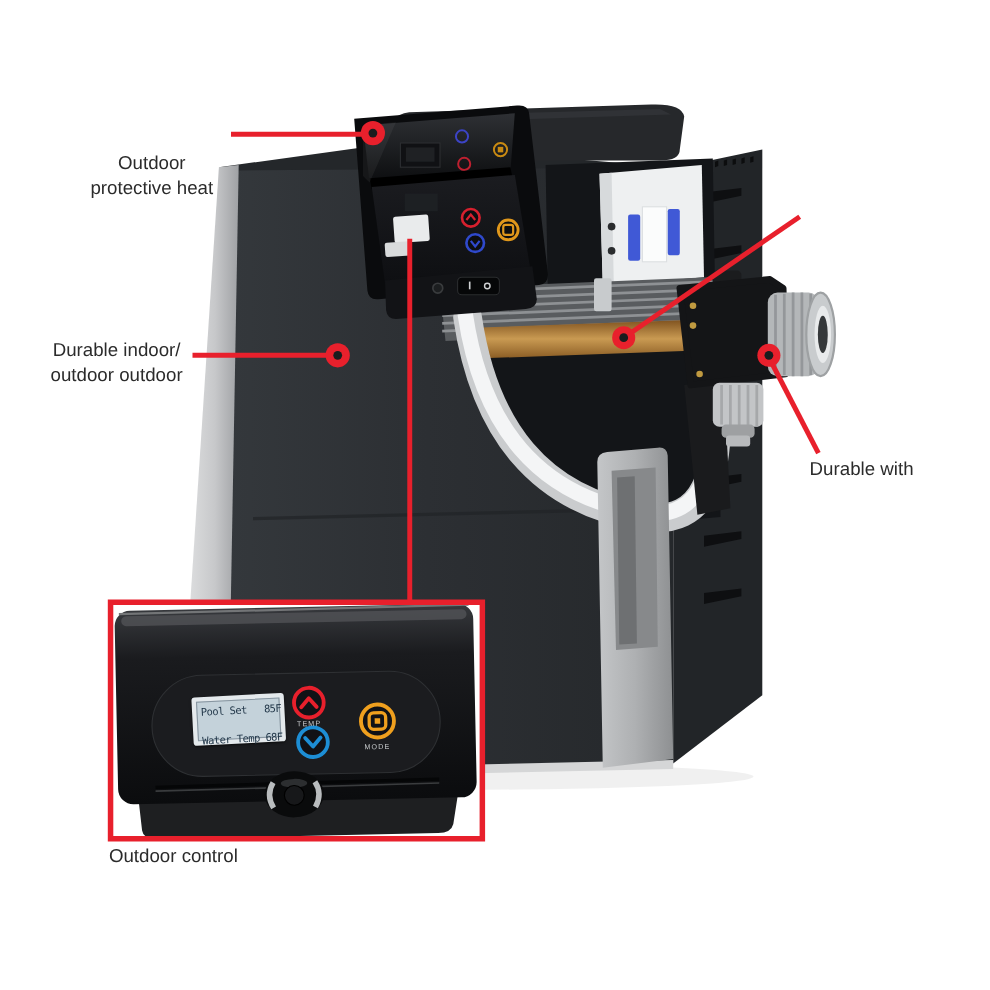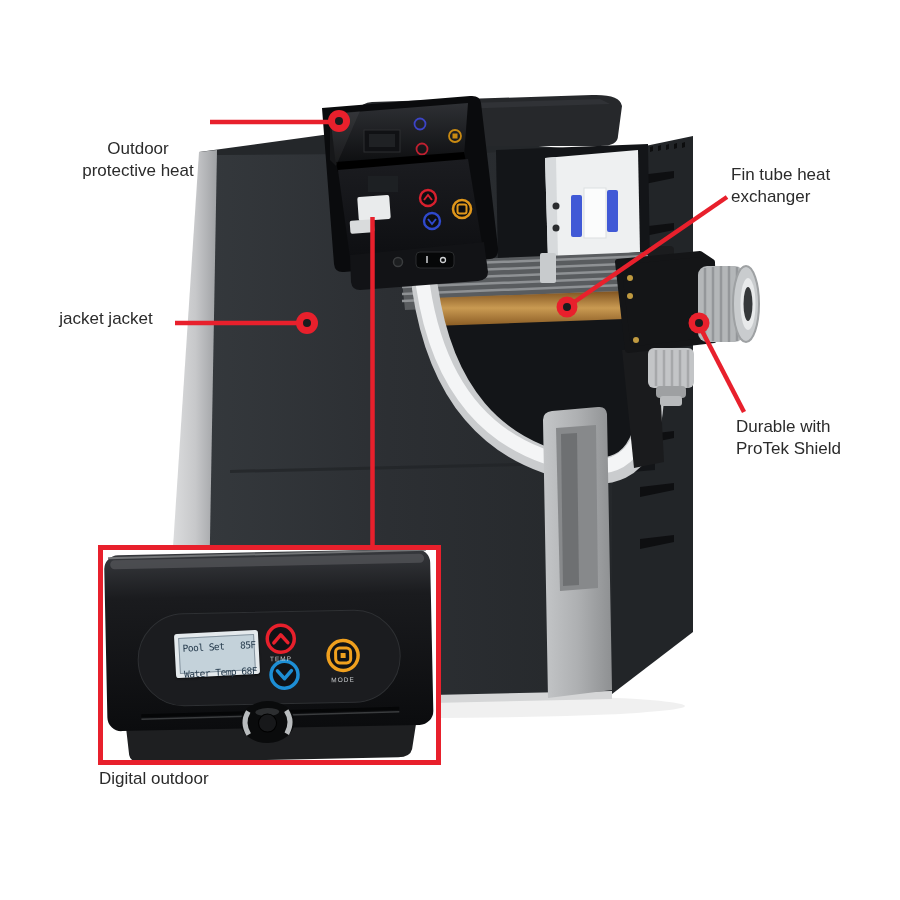--- a/index.html
+++ b/index.html
@@ -216,34 +216,30 @@
     <circle cx="699" cy="323" r="4"></circle>
   </g>
 </svg>
 
 <div class="co-label center" style="left:54px;top:104px;width:168px;margin-top:34px;">
   <span class="ln">Outdoor</span>
   <span class="ln">protective heat</span>
 </div>
 
 <div class="co-label center" style="left:30px;top:308px;width:152px;">
-  <span class="ln">jacket jacket</span>
-</div>
-
-<div class="co-label" style="left:731px;top:164px;width:150px;">
-  <span class="ln">Fin tube heat</span>
-  <span class="ln">exchanger</span>
-</div>
+  <span class="ln">Durable indoor/</span>
+  <span class="ln">outdoor outdoor</span>
+</div>
+
 
 <div class="co-label" style="left:736px;top:416px;width:150px;">
   <span class="ln">Durable with</span>
-  <span class="ln">ProTek Shield</span>
-</div>
-
-<div class="caption" style="left:99px;top:769px;">Digital outdoor</div>
+</div>
+
+<div class="caption" style="left:99px;top:769px;">Outdoor control</div>
 
 <div class="lcd-frame">
   <div class="lcd-screen"><span>Pool Set   85F</span><br>
 <span>Water Temp 68F</span></div>
 </div>
 
 <div class="btn-label" style="left:265px;top:655px;width:32px;transform:rotate(-1.2deg);">TEMP</div>
 <div class="btn-label" style="left:327px;top:676px;width:32px;transform:rotate(-1.2deg);">MODE</div>
 
 </div>

